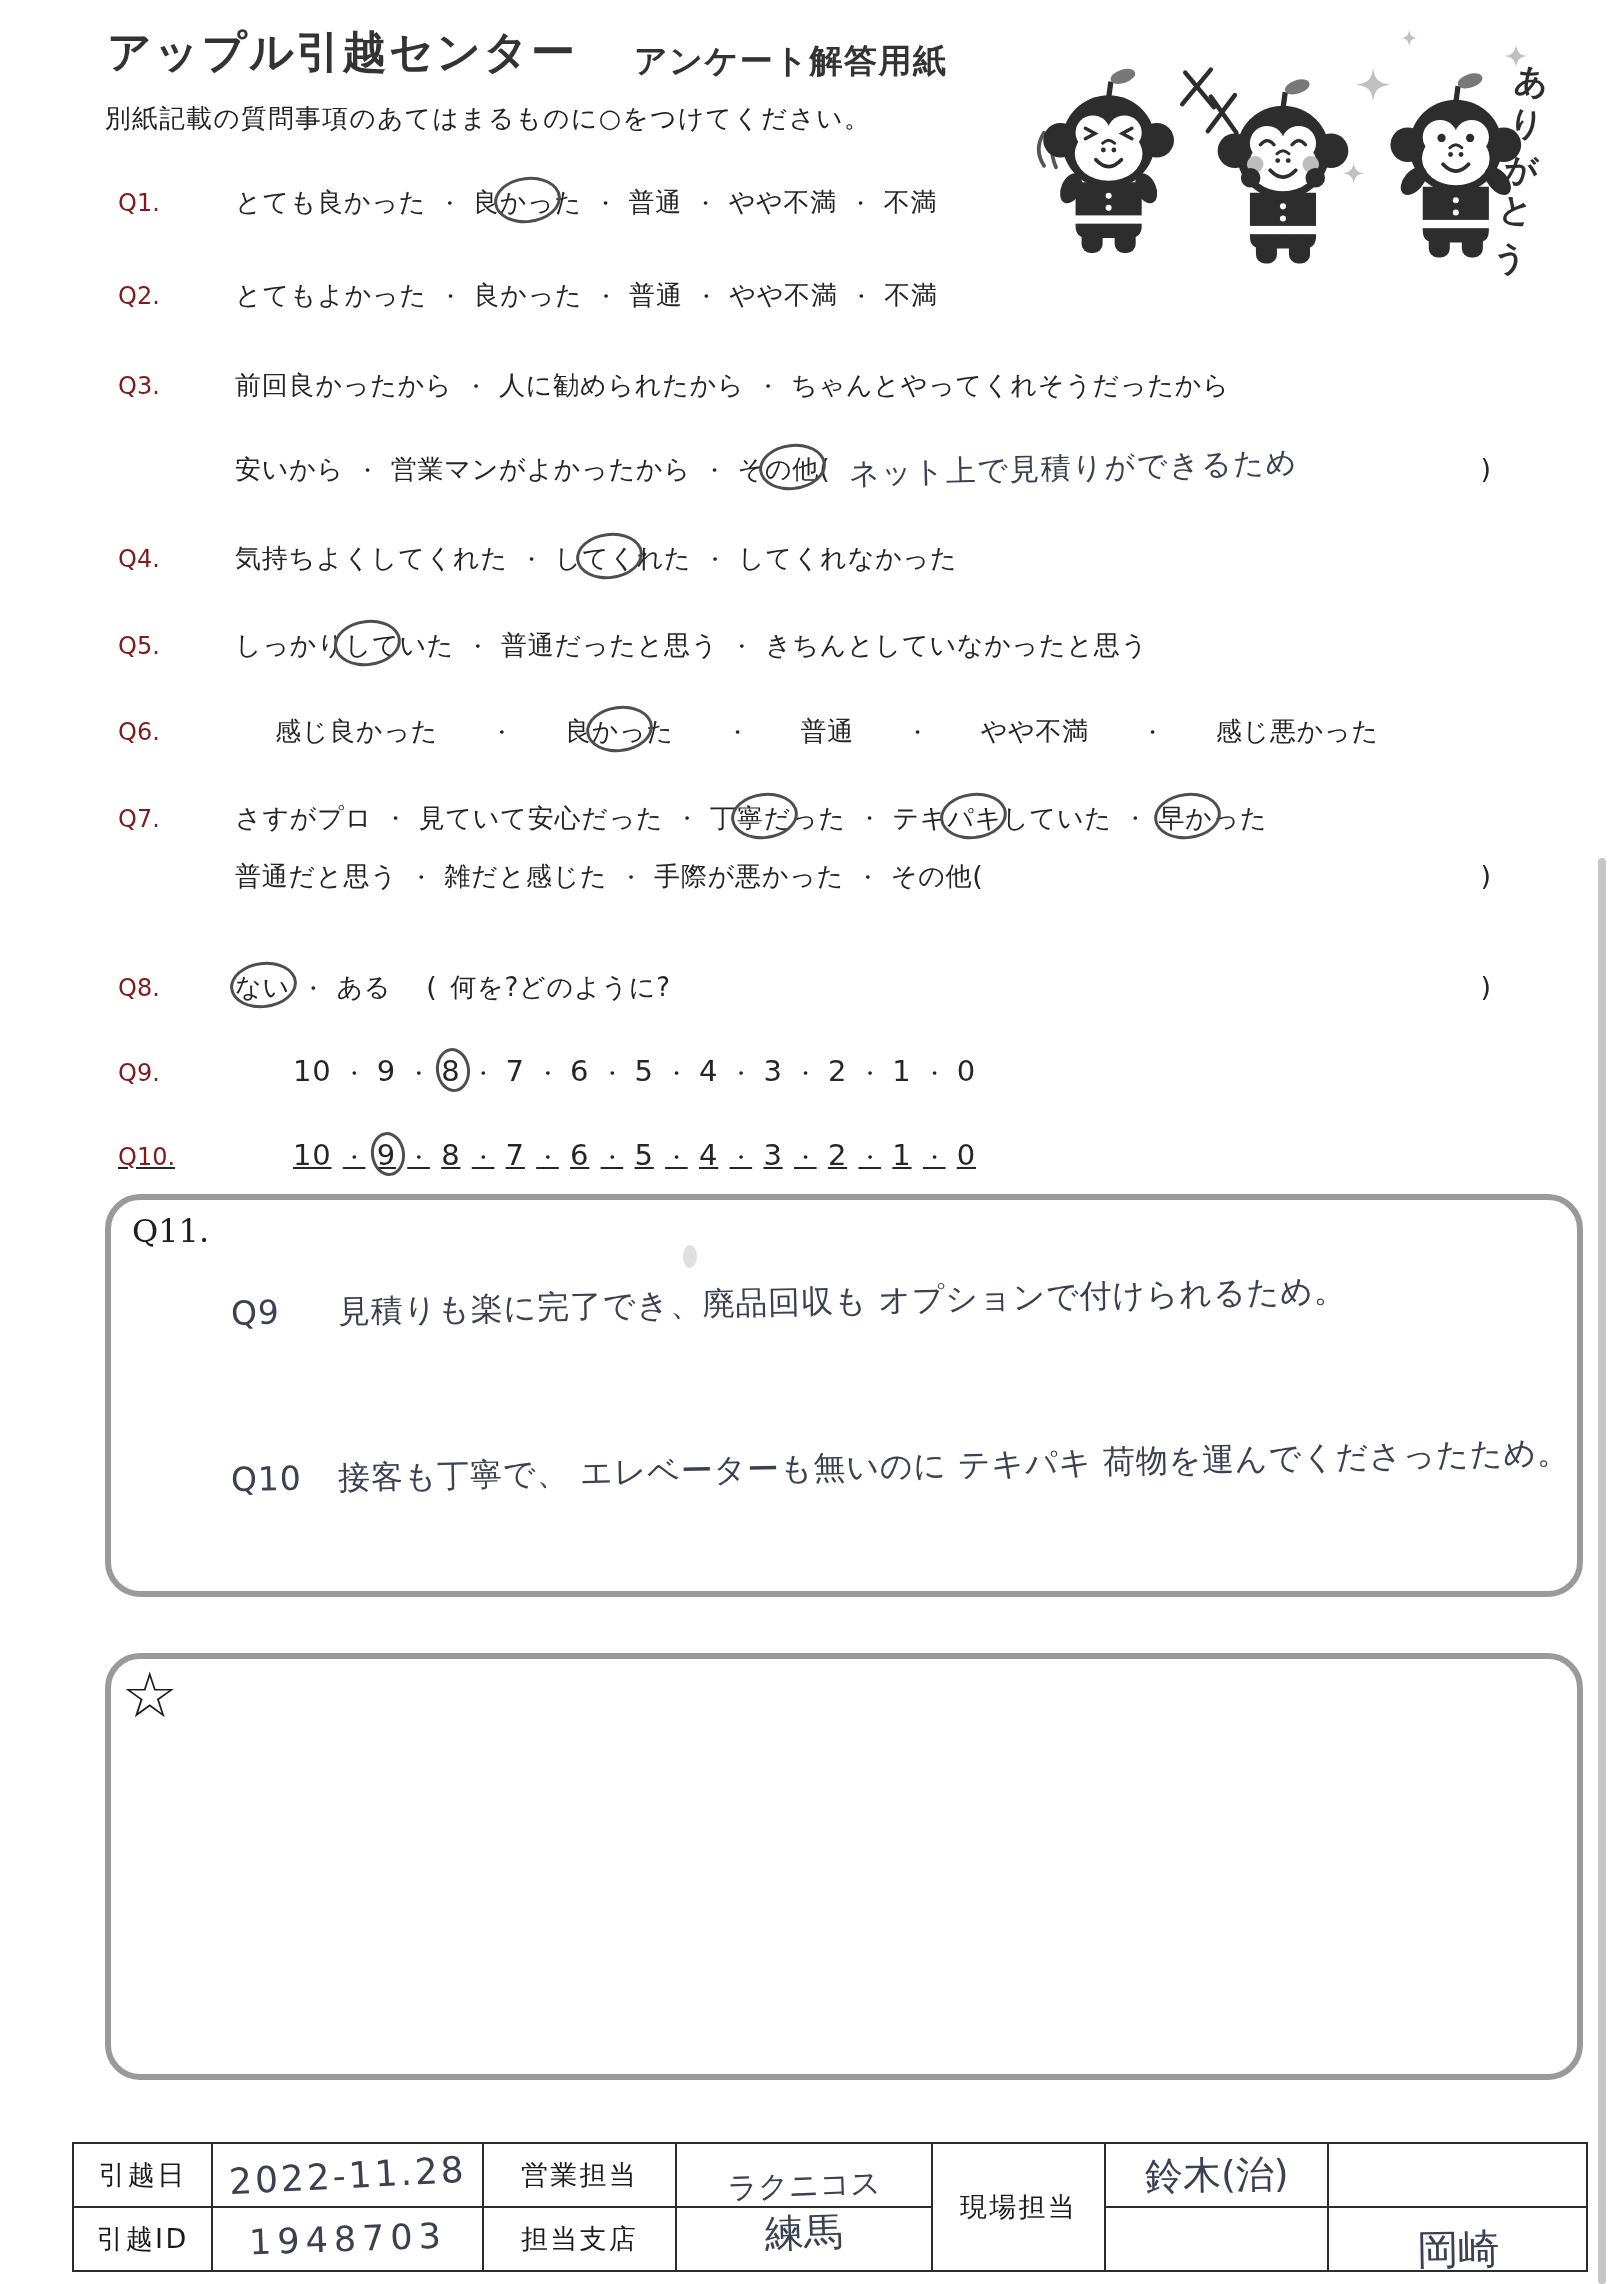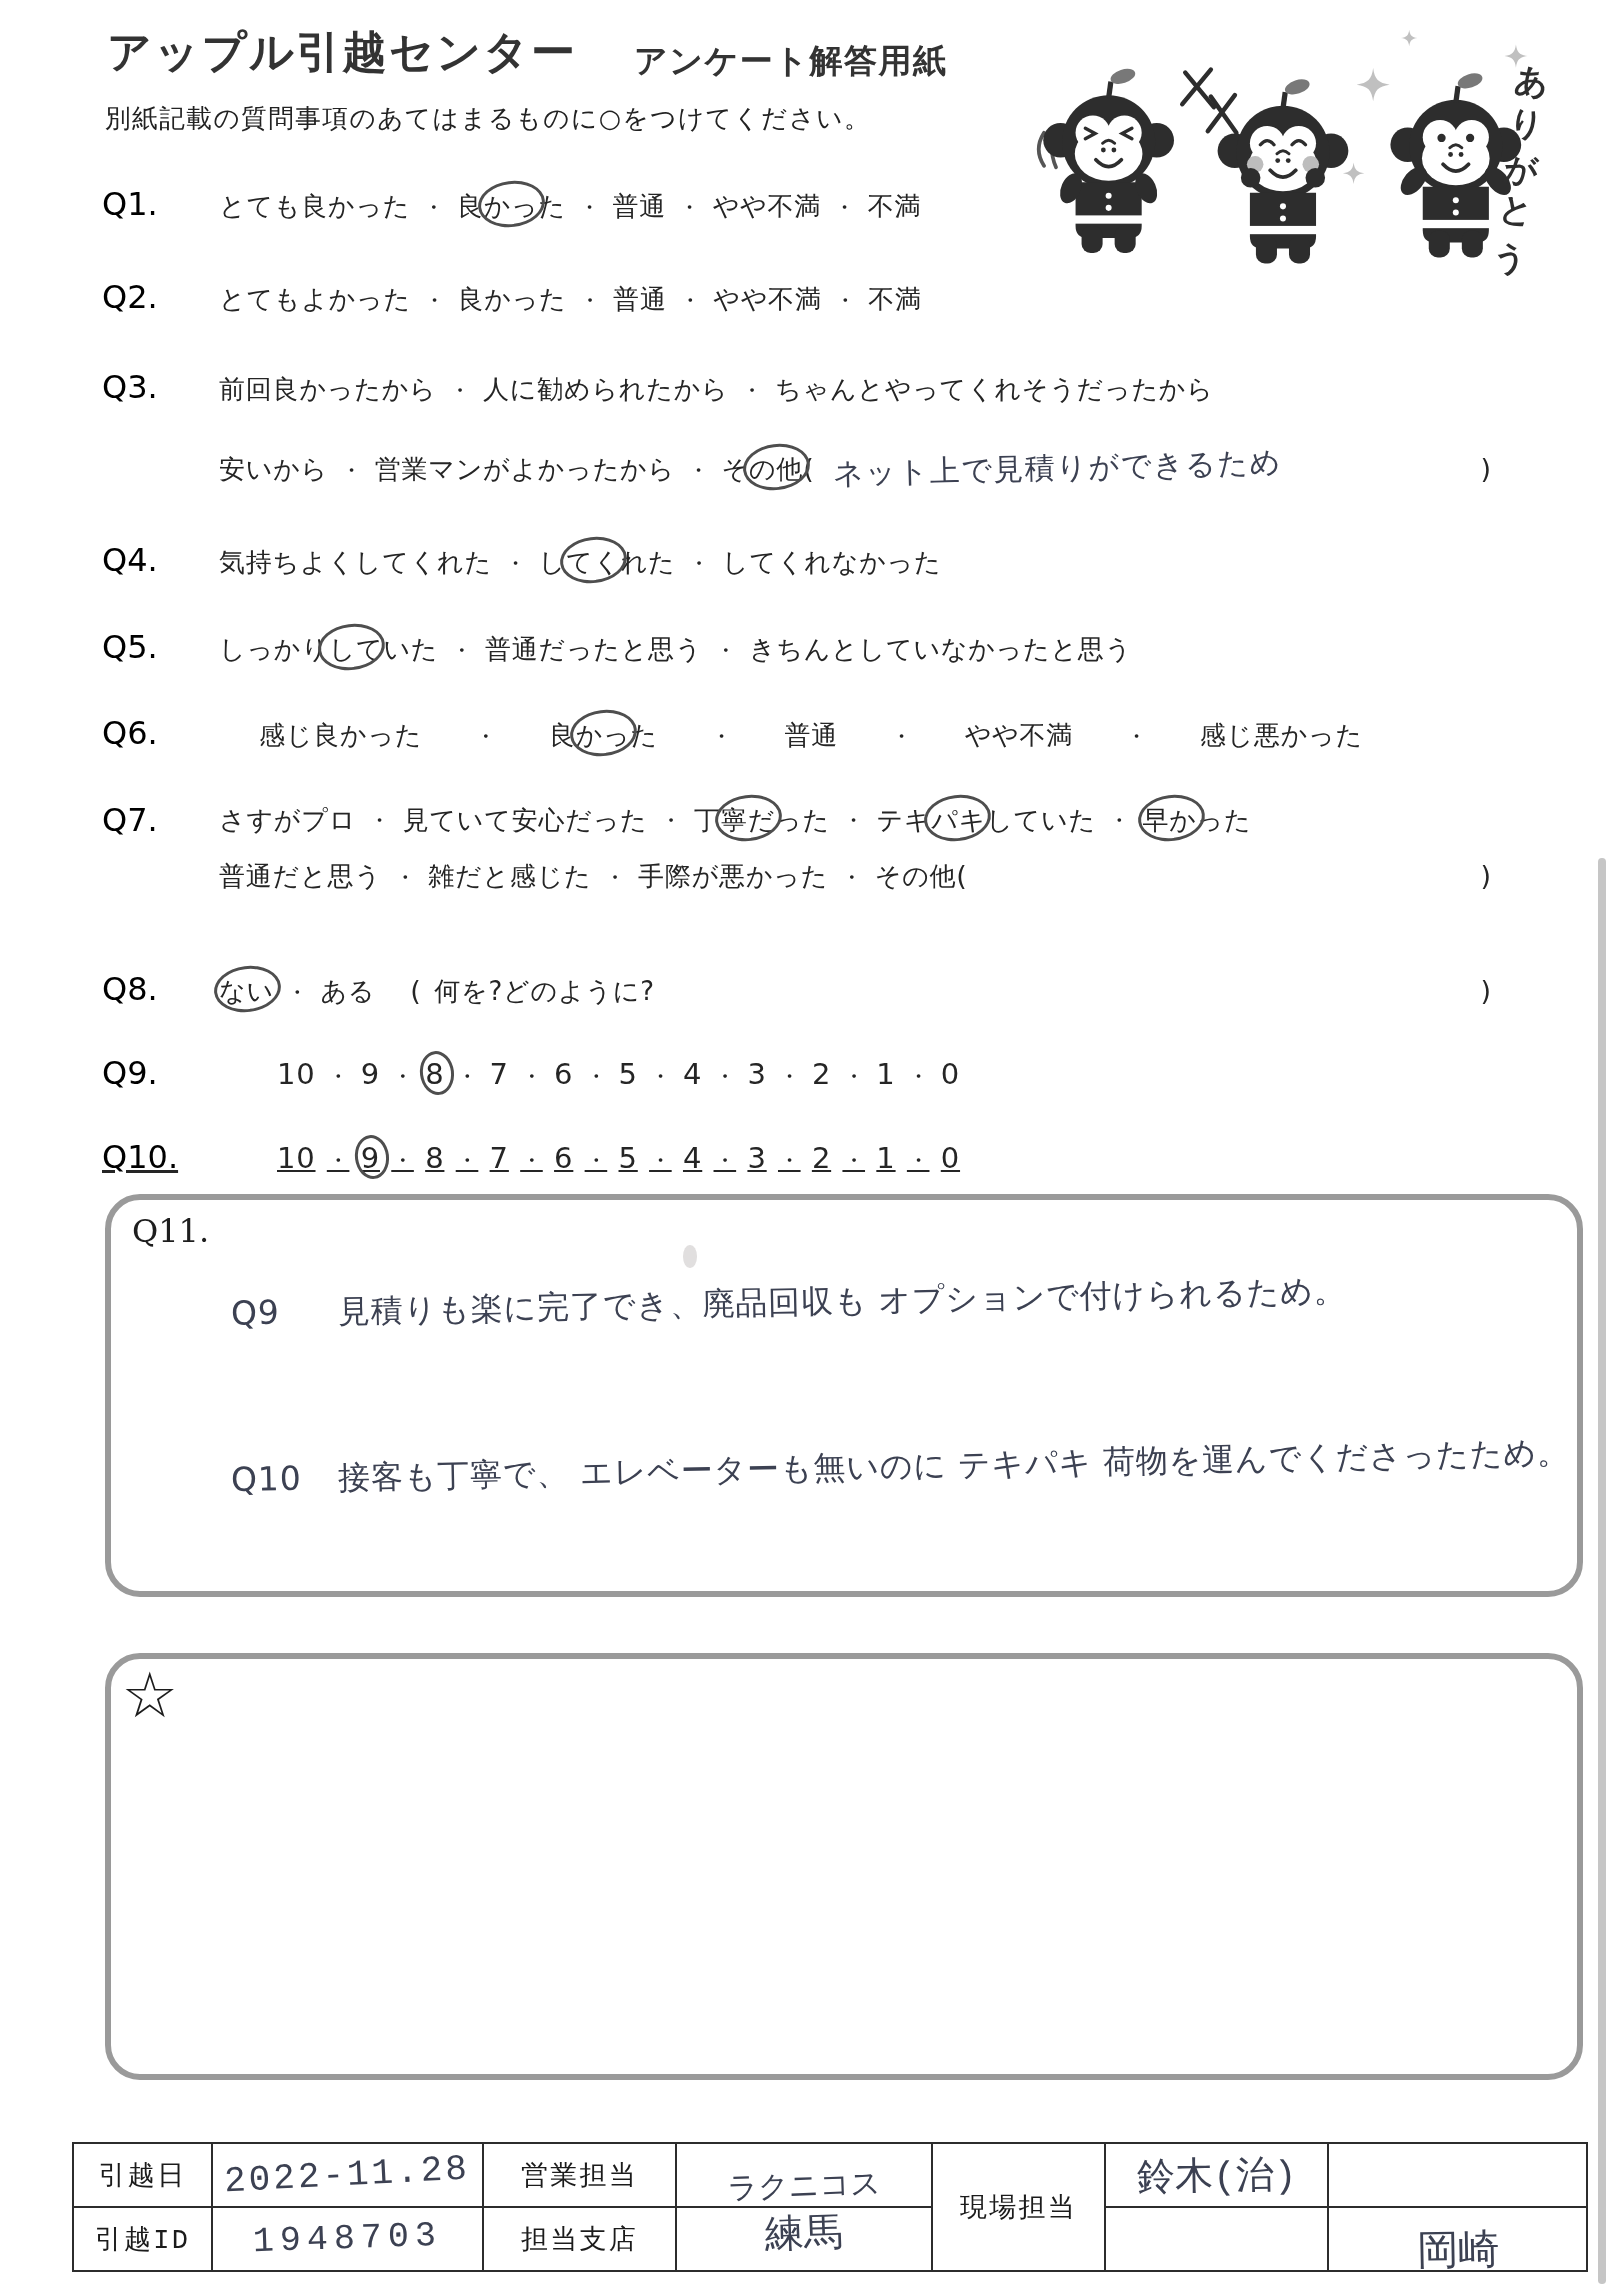--- a/index.html
+++ b/index.html
@@ -15,21 +15,21 @@
 
   
   .monkeys { position:absolute; left:1033px; top:19.6px; width:534px; height:251px; }
   .monkeys svg { position:absolute; left:0; top:0; }
   .thanks { position:absolute; left:467px; top:21px; writing-mode:vertical-rl; font-size:33px;
             font-weight:700; color:#2e2e2e; letter-spacing:6.8px; transform:rotate(7deg); }
 
   
   .q-row { position:absolute; left:102px; width:1389px; display:flex; align-items:baseline;
            white-space:nowrap; font-size:26px; color:#252525; }
-  .q-label { width:117px; flex:0 0 auto; font-size:32px; color:#000000; }
+  .q-label { width:117px; flex:0 0 auto; font-size:24px; color:#7f1d1d;margin-left:16px; }
   #row-q9 .q-label, #row-q10 .q-label { width:175px; }
   #row-q9 .opt, #row-q10 .opt { font-size:29px; }
   .opt { position:relative; display:inline-block; letter-spacing:0.8px; }
   .sep { margin:0 12px; font-size:22.6px; flex:0 0 auto; }
   #row-q9 .sep, #row-q10 .sep { margin:0 11.3px; }
   .paren { font-size:27px; }
   .close { margin-left:auto; }
   .gap { display:inline-block; flex:0 0 auto; }
   .ring { position:absolute; top:-0.3em; height:1.55em; border:3px solid #4e4e4e;
           border-radius:50%; transform:rotate(-7deg); pointer-events:none; }
@@ -55,21 +55,21 @@
   .q11-line.l0 { top:81px; }
   .q11-line.l1 { top:245px; }
   .q11-ref { width:107px; flex:0 0 auto; font-size:33px; }
   .star { position:absolute; left:10.5px; top:0px; font-size:63px; color:#1c1c1c; }
   .smudge { position:absolute; border-radius:50%; background:#a9a2a2; opacity:.35; }
 
   
   .footer { position:absolute; left:72px; top:2142px; width:1514px; border-collapse:collapse;
             table-layout:fixed; }
   .footer td { border:2.3px solid #2c2c2c; padding:0; text-align:center; vertical-align:middle;
-               height:62px; overflow:visible;font-family:Liberation Mono, monospace; }
+               height:62px; overflow:visible; }
   .label-cell { font-size:27px; color:#1b1b1b; letter-spacing:2.3px; }
   .hwv { display:inline-block; color:#3c4152; }
   .footer tr:nth-child(1) td:nth-child(2) .hwv { font-size:36px; letter-spacing:3px; transform:rotate(-3deg); }
   .footer tr:nth-child(1) td:nth-child(4) .hwv { font-size:30px; transform:rotate(-2deg) translateY(10.5px); }
   .footer tr:nth-child(1) td:nth-child(6) .hwv { font-size:38px; transform:rotate(-1deg); }
   .footer tr:nth-child(2) td:nth-child(2) .hwv { font-size:35px; letter-spacing:6px; transform:rotate(-2deg); }
   .footer tr:nth-child(2) td:nth-child(4) .hwv { font-size:39px; transform:rotate(-2deg) translateY(-6px); }
   .footer tr:nth-child(2) td:nth-child(6) .hwv { font-size:41px; transform:rotate(-1deg) translateY(10.5px); }
 
   .scan-edge { position:absolute; left:1598px; top:858px; width:8.3px; height:1426px;

